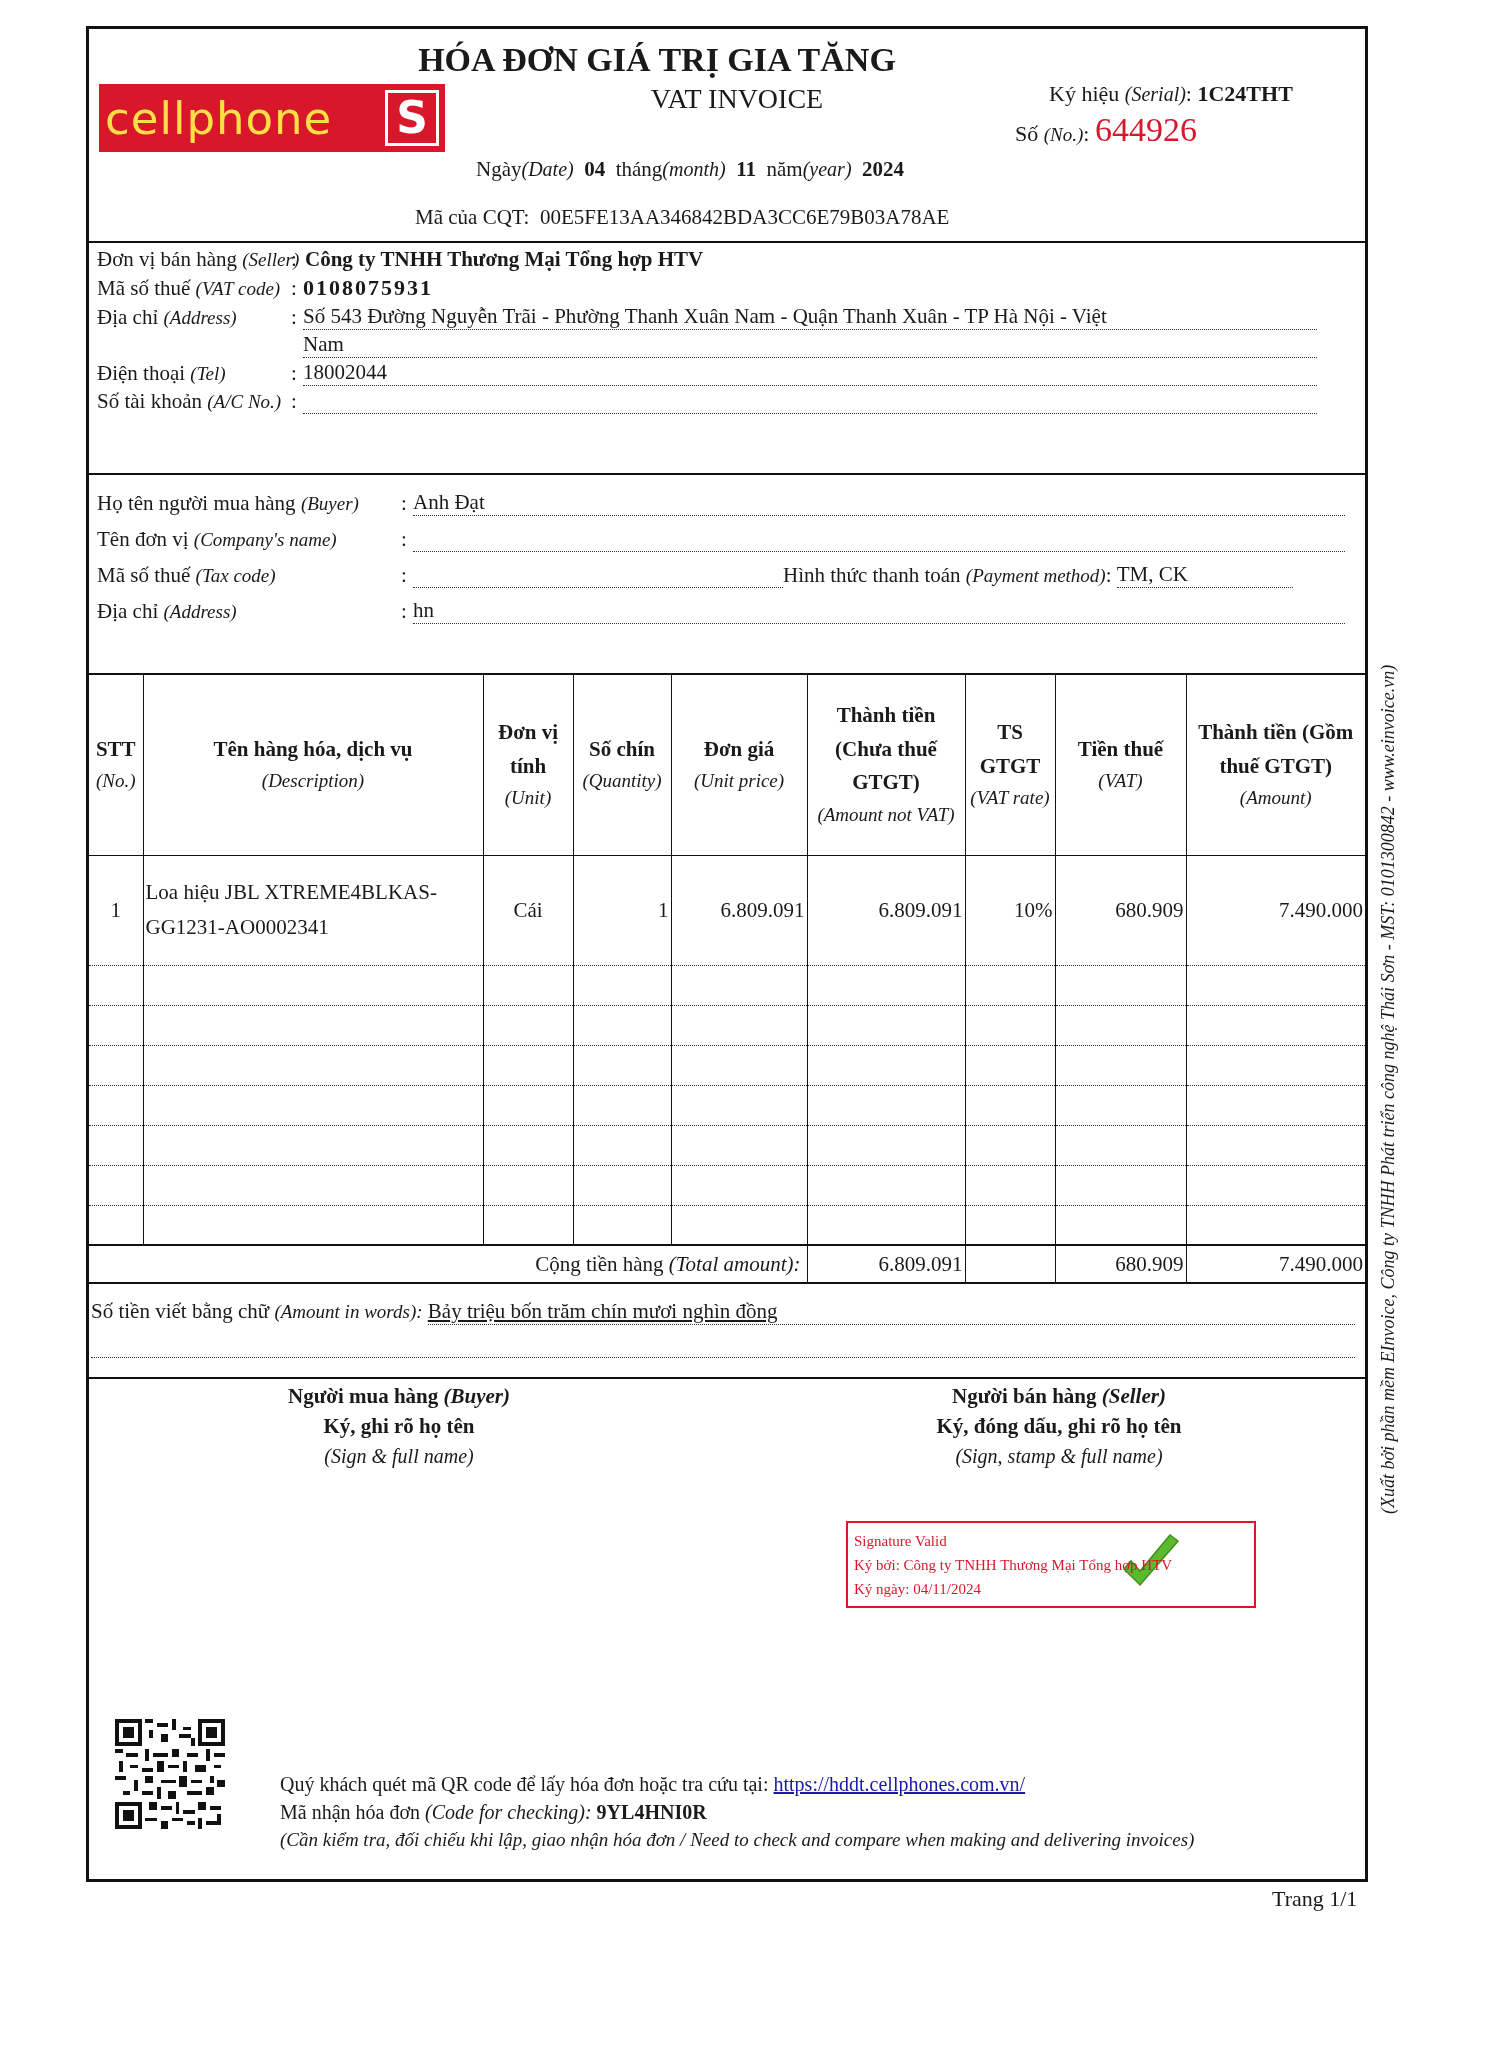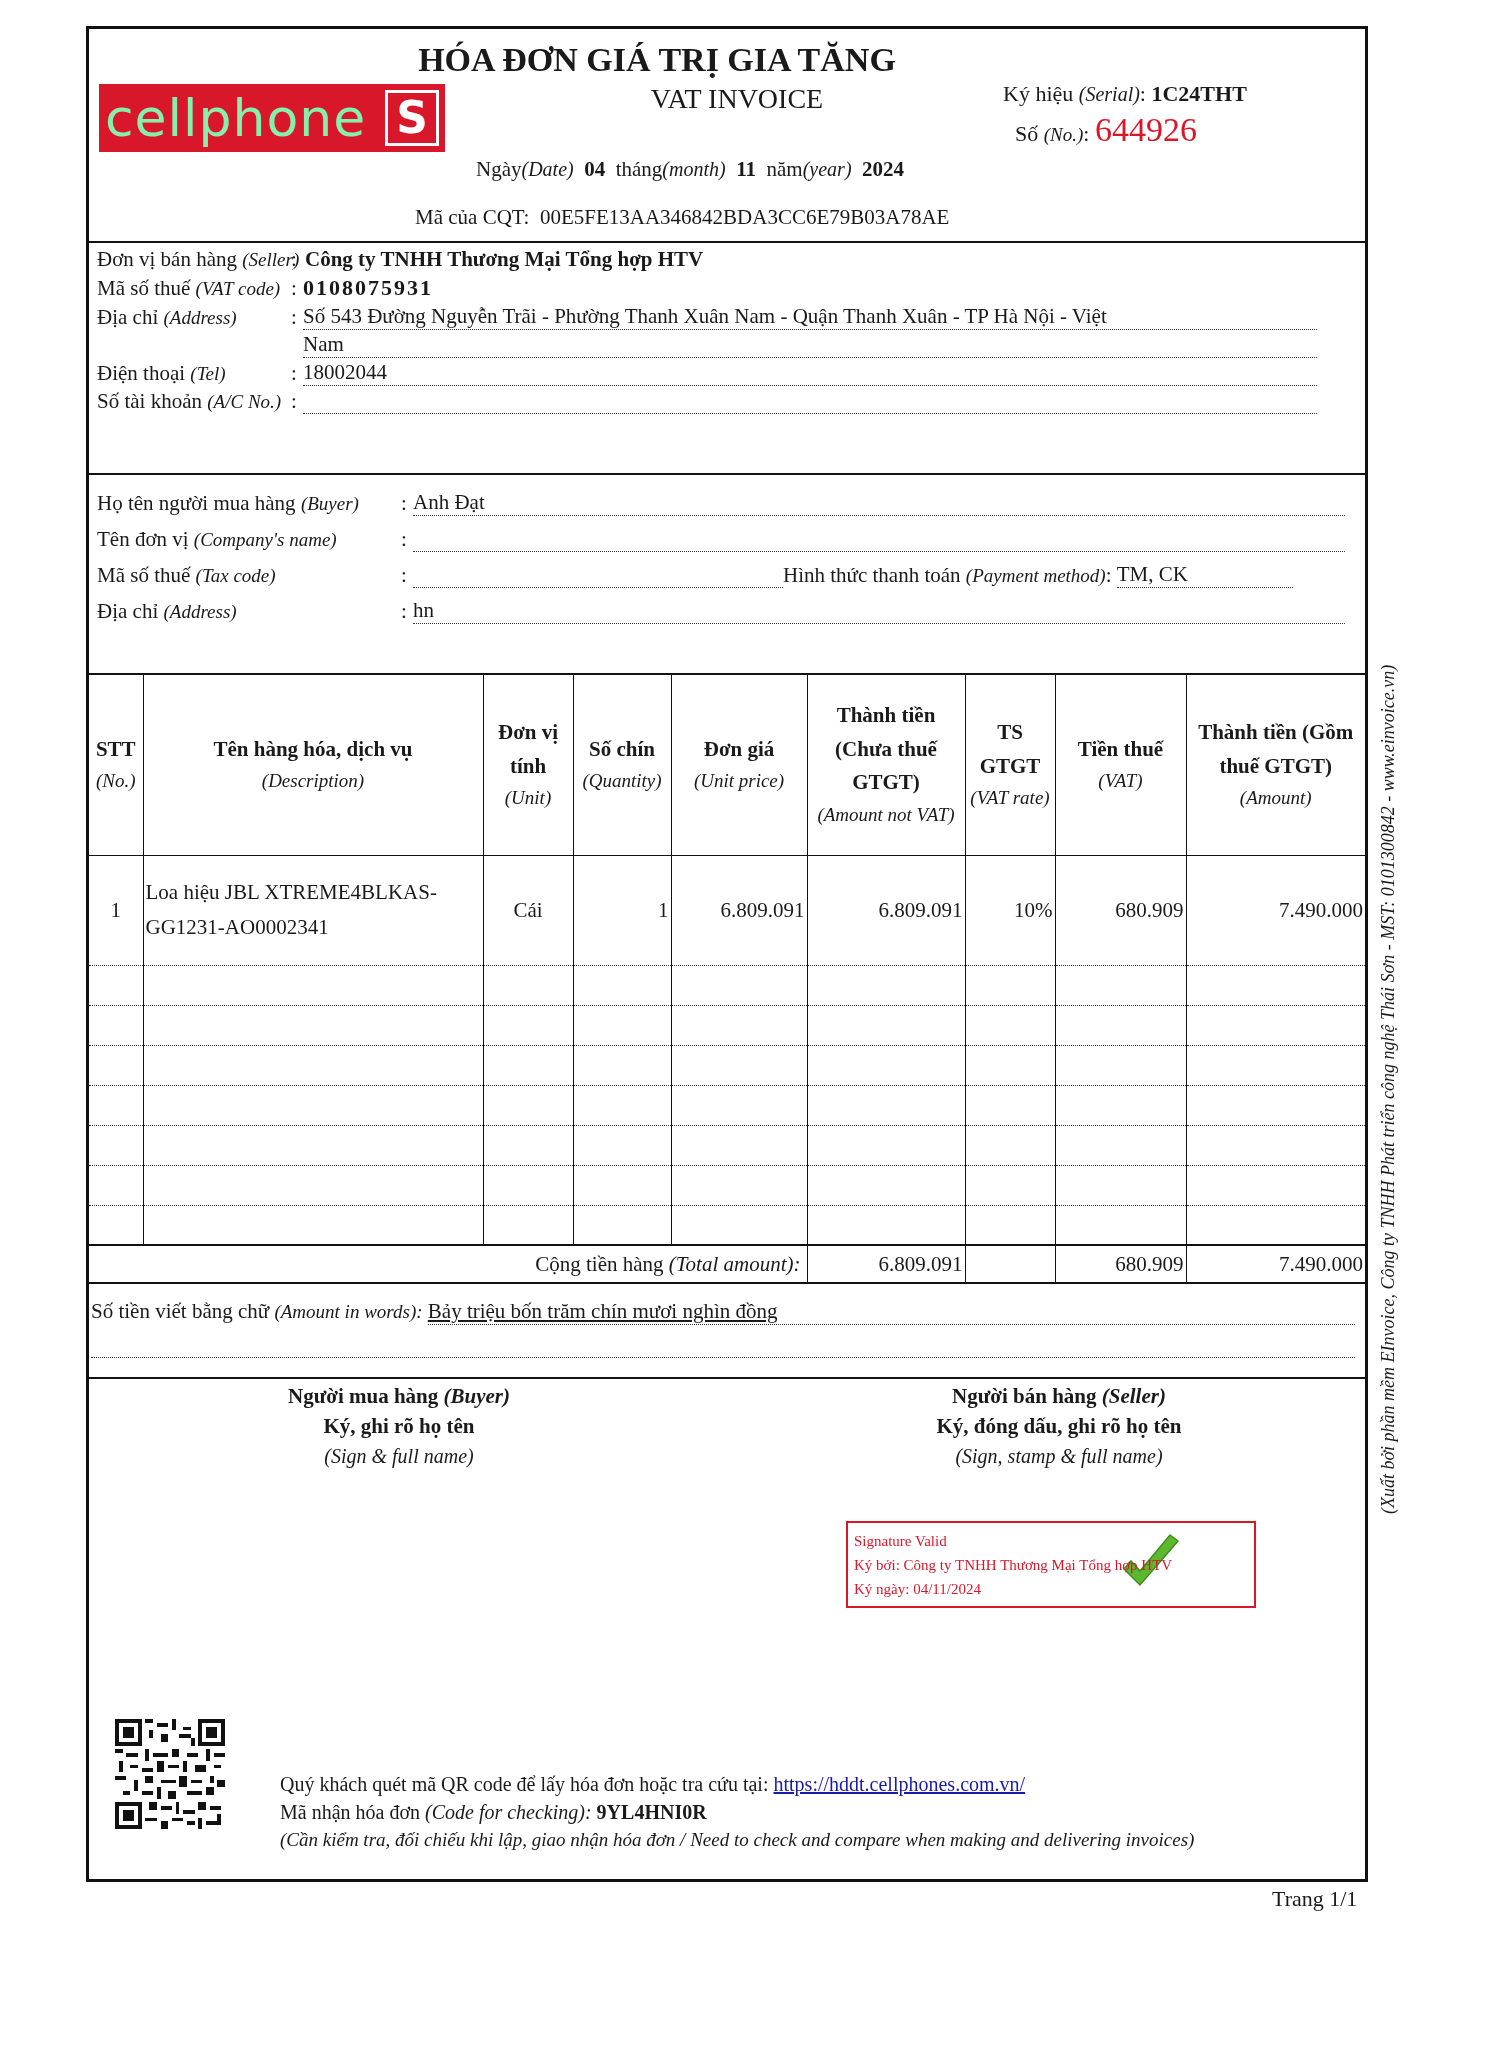--- a/index.html
+++ b/index.html
@@ -6,25 +6,25 @@
   html, body { width: 1492px; height: 2048px; background: #ffffff; }
   body { position: relative; font-family: "Liberation Serif", "DejaVu Serif", serif; color: #1a1a1a; overflow: hidden; }
   i, .it { font-style: italic; }
   b, .b { font-weight: bold; }
 
   .frame { position: absolute; left: 86px; top: 26px; width: 1282px; height: 1856px; border: 3px solid #111; }
 
   
   .header { position: absolute; left: 0; top: 0; width: 100%; height: 214px; border-bottom: 2px solid #111; }
   .logo { position: absolute; left: 10px; top: 55px; width: 346px; height: 68px; background: #d8182a; display: flex; align-items: center; padding-left: 6px; }
-  .logo-text { font-family: "DejaVu Sans", sans-serif; color: #86efac; font-size: 52px; letter-spacing: 1px; line-height: 1; }
+  .logo-text { font-family: "DejaVu Sans", sans-serif; color: #fde047; font-size: 45px; letter-spacing: 1px; line-height: 1; }
   .logo-s { position: absolute; right: 6px; top: 6px; width: 54px; height: 56px; border: 3px solid #fff; color: #fff; font-family: "DejaVu Sans", sans-serif; font-weight: bold; font-size: 44px; display: flex; align-items: center; justify-content: center; line-height: 1; }
   .title-main { position: absolute; left: 0; width: 1116px; top: 12px; text-align: center; font-size: 34px; font-weight: bold; padding-left: 20px; }
   .title-sub { position: absolute; left: 0; width: 1276px; top: 54px; text-align: center; font-size: 28px; padding-left: 20px; }
-  .serial { position: absolute; left: 914px; top: 52px; font-size: 22px; }
+  .serial { position: absolute; left: 960px; top: 52px; font-size: 22px; }
   .serial .lbl-it { font-size: 20px; }
   .number { position: absolute; left: 926px; top: 82px; font-size: 22px; }
   .number .val { color: #d8182a; font-size: 34px; }
   .date-line { position: absolute; left: 387px; top: 128px; font-size: 21px; }
   .date-line .it { font-size: 20px; }
   .cqt-line { position: absolute; left: 326px; top: 176px; font-size: 21px; }
 
   
   .seller { position: absolute; left: 0; top: 214px; width: 100%; height: 232px; border-bottom: 2px solid #111; }
   .row { position: absolute; left: 8px; font-size: 21px; display: flex; align-items: flex-end; }

